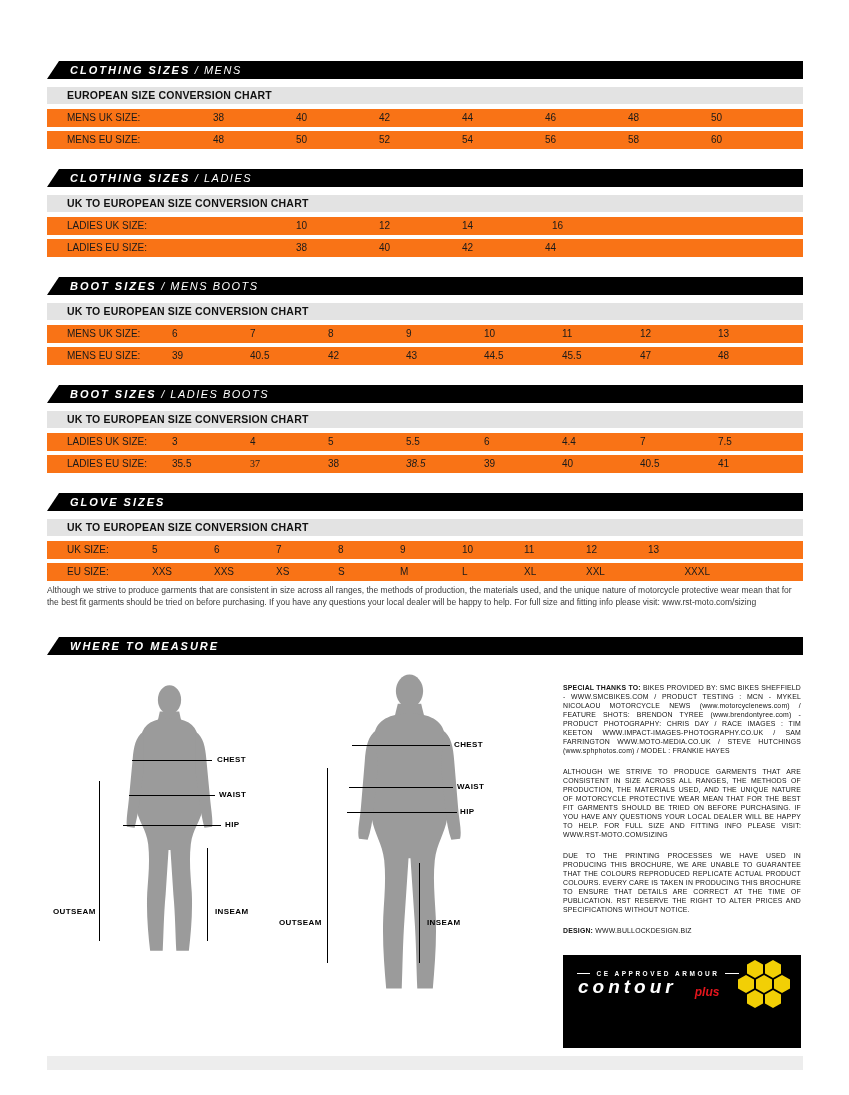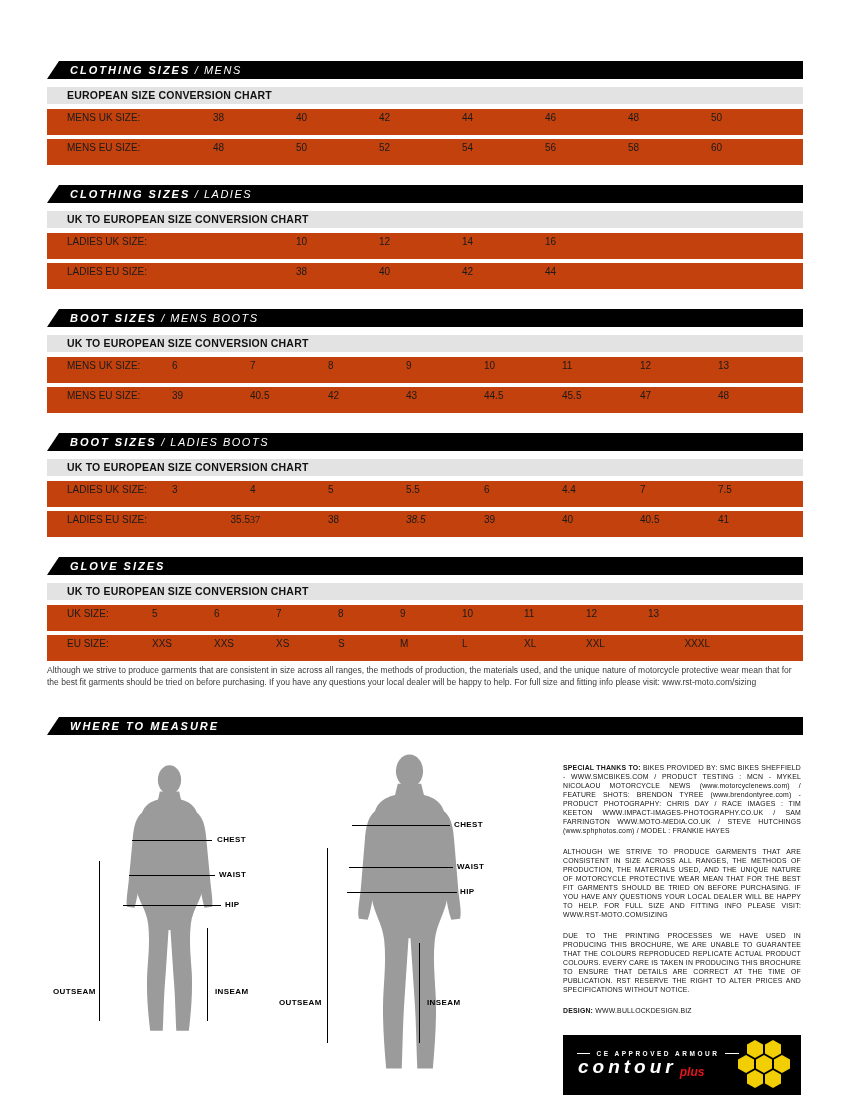--- a/index.html
+++ b/index.html
@@ -10,21 +10,21 @@
   
   .section { margin-bottom:20px; }
   #sections .section:last-child { margin-bottom:0; }
   .bar-black { background:#000; color:#fff; height:18px; line-height:18px;
     padding-left:23px; font-style:italic; font-weight:bold; font-size:11px;
     letter-spacing:2px; margin-bottom:8px;
     clip-path:polygon(12px 0, 100% 0, 100% 100%, 0 100%); }
   .bar-suffix { font-weight:normal; letter-spacing:1.5px; }
   .subheader { background:#e3e3e3; height:17px; line-height:17px; padding-left:20px;
     font-weight:bold; font-size:10.5px; letter-spacing:.2px; margin-bottom:5px; }
-  .trow { background:#c2410c; height:26px; line-height:18px; display:flex;
+  .trow { background:#f97316; height:18px; line-height:18px; display:flex;
     font-size:10px; color:#1a1a1a; margin-bottom:4px; }
   .rlabel { padding-left:20px; flex:0 0 auto; }
   .cell { flex:0 0 auto; }
 
   .note { font-size:8.5px; line-height:11.5px; color:#3a3a3a; width:756px; }
 
   
   .measure-section { margin-top:29px; margin-bottom:0; }
   .measure-area { position:relative; height:393px; }
   .fig { position:absolute; }
@@ -68,21 +68,21 @@
     background:#000; overflow:hidden; }
   .ce-row { display:flex; align-items:center; gap:6px; width:68%;
     margin:15px 0 2px 14px; }
   .ce-line { height:1px; background:#fff; flex:1; }
   .ce { color:#fff; font-size:6.5px; font-weight:bold; letter-spacing:2.5px; white-space:nowrap; }
   .brand { color:var(--brand-red,#e4151c); font-size:33px; line-height:34px;
     font-weight:bold; font-style:italic; letter-spacing:9px; margin-left:13px; }
   .subbrand { margin-left:15px; margin-top:-3px; }
   .contour { color:#fff; font-size:19px; font-weight:bold; font-style:italic; letter-spacing:4px; }
   .plus { color:var(--brand-red,#e4151c); font-size:12px; font-weight:bold; font-style:italic;
-    position:relative; top:3px; left:3px; }
+    position:relative; top:3px; left:18px; }
   .hexes { position:absolute; right:6px; top:4px; }
 
   .footer-strip { height:14px; background:#ededed; }
 </style>
 </head>
 <body>
 
 <div class="page">
 
   <div id="sections">
@@ -111,21 +111,21 @@
         </div>
       </div>
       <div class="section">
         <div class="bar-black"><span class="bar-title">CLOTHING SIZES</span><span class="bar-suffix"> / LADIES</span></div>
         <div class="subheader">UK TO EUROPEAN SIZE CONVERSION CHART</div>
         <div class="trow">
           <div class="rlabel" style="width: 166px;">LADIES UK SIZE:</div>
           <div class="cell" style="width: 83px; margin-left: 83px;">10</div>
           <div class="cell" style="width: 83px;">12</div>
           <div class="cell" style="width: 83px;">14</div>
-          <div class="cell" style="width: 83px;">16</div>
+          <div class="cell" style="width: 83px; margin-left: 7px;">16</div>
         </div>
         <div class="trow">
           <div class="rlabel" style="width: 166px;">LADIES EU SIZE:</div>
           <div class="cell" style="width: 83px; margin-left: 83px;">38</div>
           <div class="cell" style="width: 83px;">40</div>
           <div class="cell" style="width: 83px;">42</div>
           <div class="cell" style="width: 83px;">44</div>
         </div>
       </div>
       <div class="section">
@@ -163,21 +163,21 @@
           <div class="cell" style="width: 78px;">4</div>
           <div class="cell" style="width: 78px;">5</div>
           <div class="cell" style="width: 78px;">5.5</div>
           <div class="cell" style="width: 78px;">6</div>
           <div class="cell" style="width: 78px;">4.4</div>
           <div class="cell" style="width: 78px;">7</div>
           <div class="cell" style="width: 78px;">7.5</div>
         </div>
         <div class="trow">
           <div class="rlabel" style="width: 125px;">LADIES EU SIZE:</div>
-          <div class="cell" style="width: 78px; text-align: right;">35.5</div>
+          <div class="cell" style="width: 78px;">35.5</div>
           <div class="cell" style="width: 78px; font-family: Liberation Serif, serif;">37</div>
           <div class="cell" style="width: 78px;">38</div>
           <div class="cell" style="width: 78px; font-style: italic;">38.5</div>
           <div class="cell" style="width: 78px;">39</div>
           <div class="cell" style="width: 78px;">40</div>
           <div class="cell" style="width: 78px;">40.5</div>
           <div class="cell" style="width: 78px;">41</div>
         </div>
       </div>
       <div class="section">

